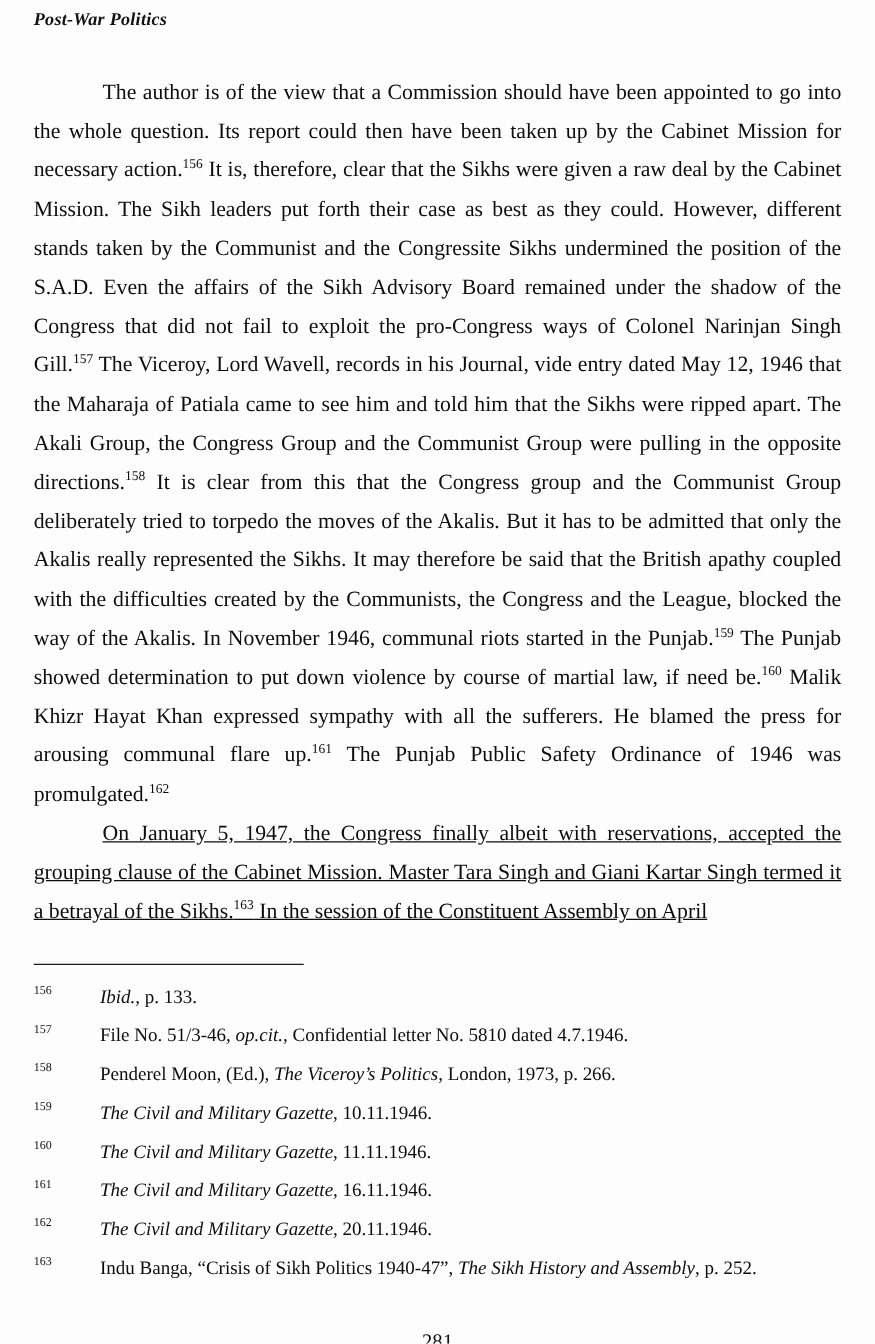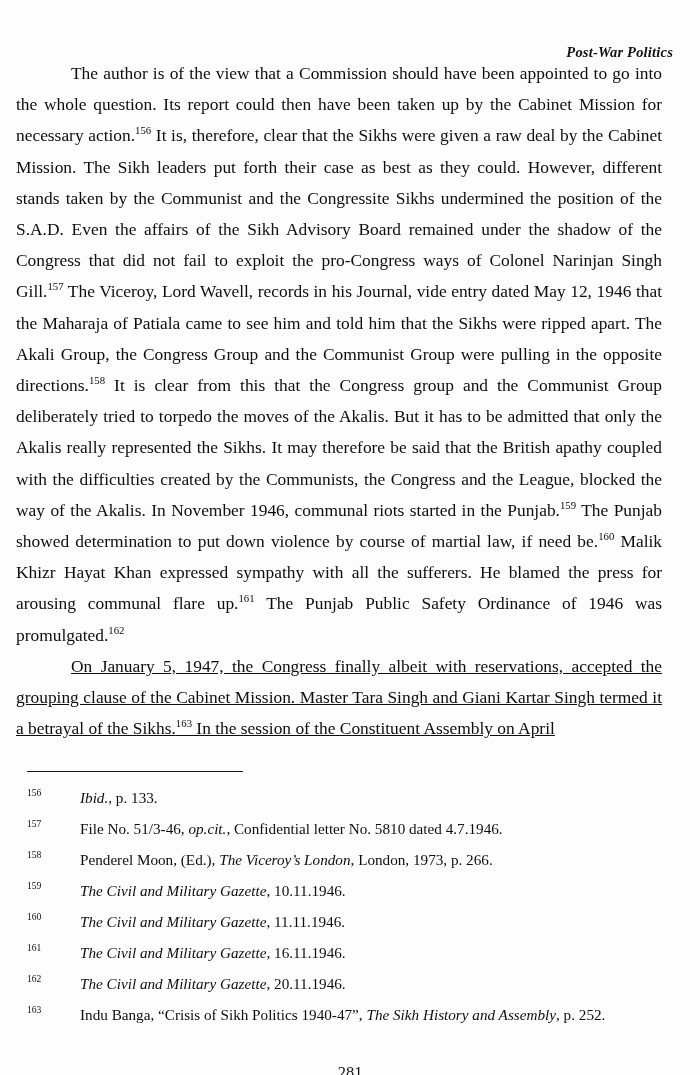--- a/index.html
+++ b/index.html
@@ -17,34 +17,32 @@
     color: #0d0d0d;
     -webkit-font-smoothing: antialiased;
   }
 
   
   .running-head {
     position: absolute;
     top: 8px;
     left: 27px;
     right: 27px;
-    text-align: right;
     font-style: italic;
     font-weight: bold;
     font-size: 14.5px;
     letter-spacing: 0.2px;
     color: #111;
-    margin-top: 36px;
   }
 
   
   .body-block {
     position: absolute;
     top: 58px;
-    left: 16px;
+    left: 27px;
     width: 646px;
   }
   p.para {
     margin: 0;
     text-align: justify;
     text-justify: inter-word;
     font-size: 17.4px;
     line-height: 31.2px;
     text-indent: 55px;
     hyphens: none;
@@ -128,21 +126,21 @@
       <div class="footnote">
         <span class="fn-num">156</span>
         <span class="fn-text"><i>Ibid.,</i> p. 133.</span>
       </div>
       <div class="footnote">
         <span class="fn-num">157</span>
         <span class="fn-text">File No. 51/3-46, <i>op.cit.</i>, Confidential letter No. 5810 dated 4.7.1946.</span>
       </div>
       <div class="footnote">
         <span class="fn-num">158</span>
-        <span class="fn-text">Penderel Moon,  (Ed.), <i>The Viceroy’s London</i>, London, 1973, p. 266.</span>
+        <span class="fn-text">Penderel Moon,  (Ed.), <i>The Viceroy’s Politics</i>, London, 1973, p. 266.</span>
       </div>
       <div class="footnote">
         <span class="fn-num">159</span>
         <span class="fn-text"><i>The Civil and Military Gazette</i>, 10.11.1946.</span>
       </div>
       <div class="footnote">
         <span class="fn-num">160</span>
         <span class="fn-text"><i>The Civil and Military Gazette</i>, 11.11.1946.</span>
       </div>
       <div class="footnote">

